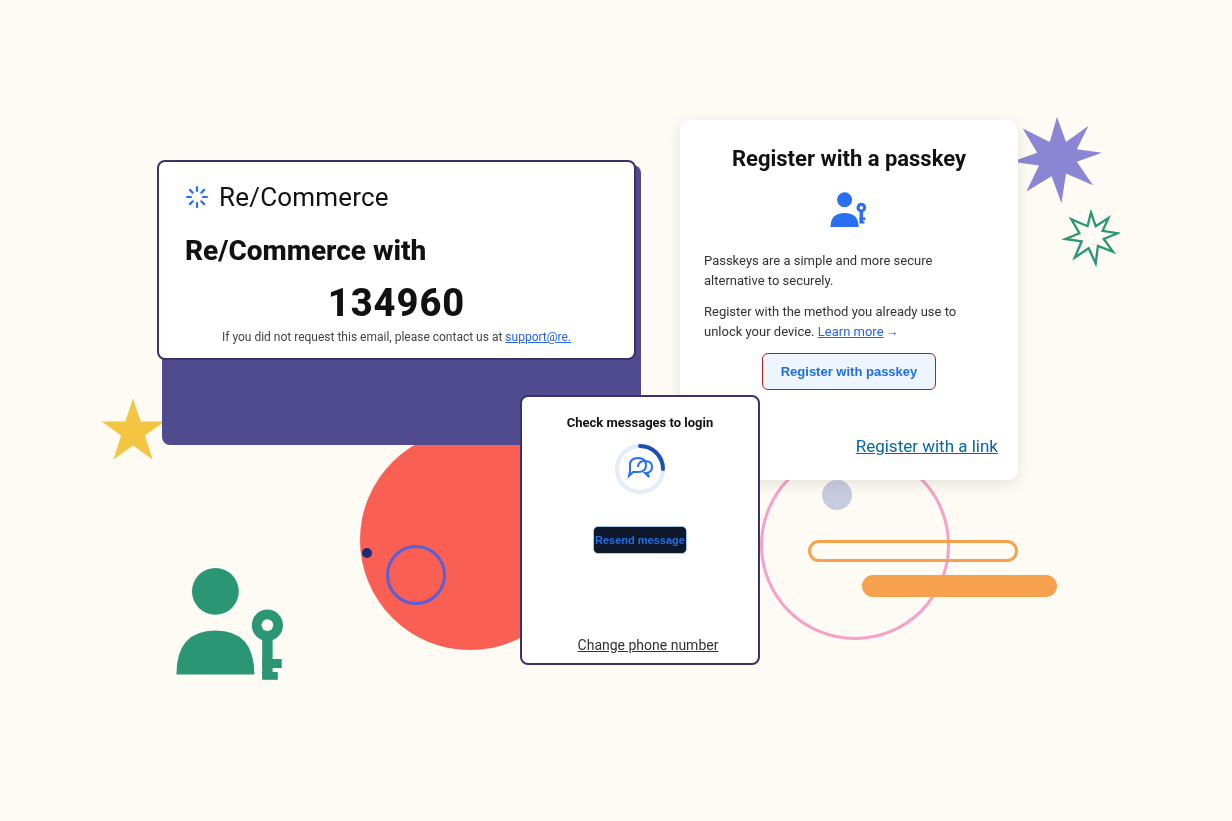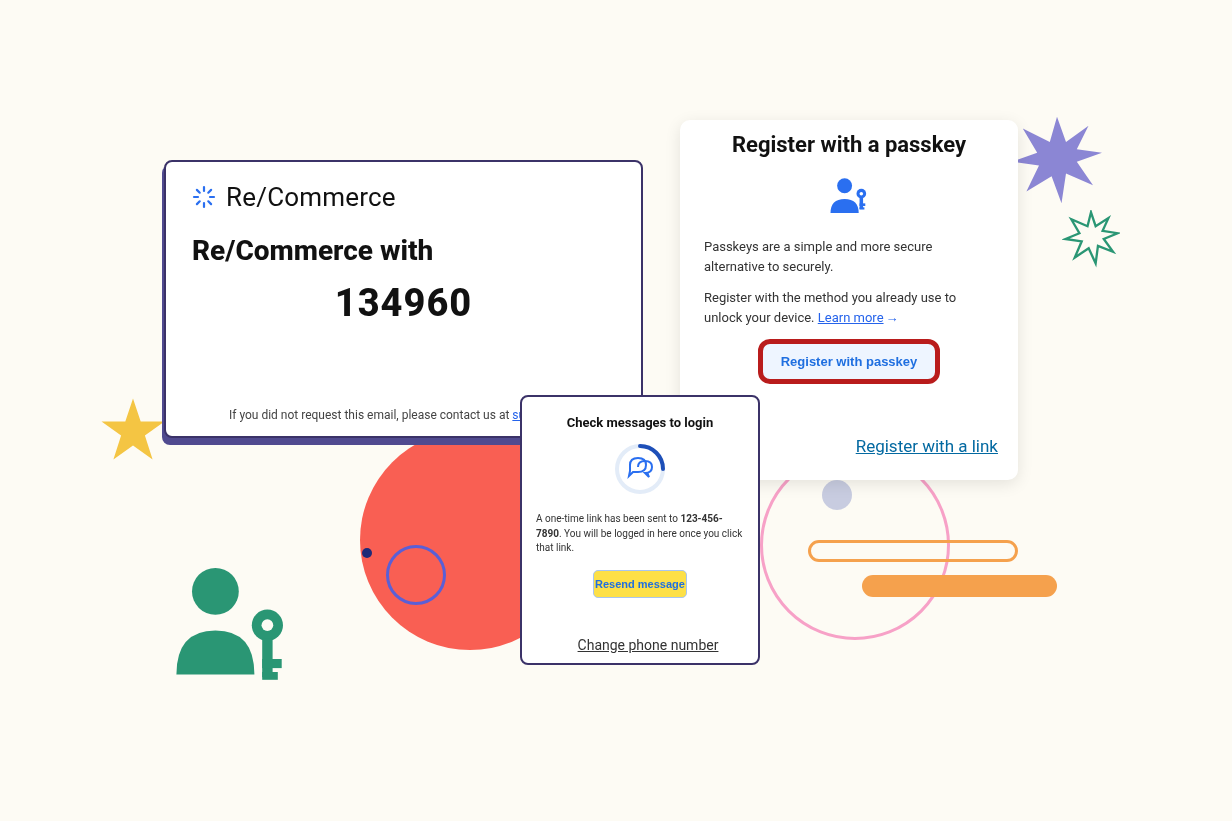--- a/index.html
+++ b/index.html
@@ -31,22 +31,22 @@
   
   .card1-shadow {
     position: absolute;
     left: 162px; top: 165px;
     width: 479px; height: 280px;
     background: #504a8f;
     border-radius: 8px;
   }
   .card1 {
     position: absolute;
-    left: 164px; top: 160px;
-    width: 479px; height: 278px;
+    left: 157px; top: 160px;
+    width: 479px; height: 200px;
     background: #fff;
     border: 2px solid #3b3268;
     border-radius: 8px;
     padding: 20px 26px 14px 26px;
   }
   .brand-row { display: flex; align-items: center; gap: 10px; margin-bottom: 22px; }
   .brand-text { font-size: 26px; font-weight: 400; letter-spacing: 0.2px; color: #111; }
   .card1-title { font-size: 28px; font-weight: 800; color: #111; margin-bottom: 14px; }
   .card1-sub { font-size: 13.5px; color: #222; margin-bottom: 26px; }
   .card1-code { font-size: 38px; font-weight: 800; text-align: center; color: #111; letter-spacing: 1px; }
@@ -66,56 +66,56 @@
   }
   .card2-title { font-size: 13px; font-weight: 700; color: #111; margin-bottom: 12px; }
   .spinner-wrap { width: 54px; height: 54px; position: relative; margin-bottom: 16px; }
   .card2-body { font-size: 10px; color: #333; line-height: 1.45; align-self: stretch; }
   .card2-body b { font-weight: 700; }
   .btn-light {
     display: inline-block;
     margin-top: 14px;
     padding: 7px 1px;
     border: 1px solid #a9c6ef;
-    background: #fde047;
+    background: #0f172a;
     color: #1f6fe0;
     font-size: 11px;
     font-weight: 600;
     border-radius: 5px;
     cursor: pointer;
     text-align: center;
   }
   .card2-link { position: absolute; bottom: 10px; left: 16px; right: 0; text-align: center; font-size: 14px; color: #333; text-decoration: underline; }
 
   
   .card3 {
     position: absolute;
     left: 680px; top: 120px;
     width: 338px; height: 360px;
     background: #fff;
     border-radius: 10px;
     box-shadow: 0 4px 16px rgba(0,0,0,0.10);
-    padding: 12px 24px 16px 24px;
+    padding: 26px 24px 16px 24px;
   }
   .card3-title { font-size: 22px; font-weight: 700; text-align: center; color: #111; margin-bottom: 18px; }
   .passkey-icon-wrap { display: flex; justify-content: center; margin-bottom: 22px; }
   .card3-body { font-size: 13px; color: #333; line-height: 1.5; }
   .card3-body p { margin-bottom: 12px; }
   .learn { color: #2563eb; text-decoration: underline; }
   .arrow { color: #2563eb; font-size: 13px; margin-left: 2px; }
   .card3-btn-row { text-align: center; margin-top: 8px; }
   .btn-light2 {
     display: inline-block;
     padding: 10px 18px;
-    border: 5px solid #b91c1c;
+    border: 1px solid #b91c1c;
     background: #eef5ff;
     color: #1f6fe0;
     font-size: 13px;
     font-weight: 700;
-    border-radius: 12px;
+    border-radius: 6px;
     cursor: pointer;
   }
   .card3-link { position: absolute; bottom: 24px; right: 20px; font-size: 17px; color: #0369a1; text-decoration: underline; }
 </style>
 </head>
 <body>
 
 <div class="stage">
 
   <div class="shape red-circle"></div>
@@ -202,20 +202,17 @@
     <div class="spinner-wrap">
       <svg width="54" height="54" viewBox="0 0 54 54">
         <circle cx="27" cy="27" r="23" fill="none" stroke="#e3ecf8" stroke-width="4"></circle>
         <path d="M 27 4 A 23 23 0 0 1 50 27" fill="none" stroke="#1e4fb8" stroke-width="4" stroke-linecap="round"></path>
         <g transform="translate(14,15)">
           <path d="M 3 8 Q 3 1 11 1 Q 19 1 19 8 Q 19 15 11 15 L 6 15 L 2 19 L 3 14 Q 3 11 3 8 Z" fill="none" stroke="#2a6ff0" stroke-width="2"></path>
           <path d="M 11 10 Q 11 4 18 4 Q 25 4 25 10 Q 25 16 18 16 L 22 20 L 20 15" fill="none" stroke="#2a6ff0" stroke-width="2"></path>
         </g>
       </svg>
     </div>
-    <div class="card2-body">
-      <span>A one-time link has been sent to </span><b>123-456-7890</b><span>. You will be logged in here once you click that link.</span>
-    </div>
     <button class="btn-light">Resend message</button>
     <a href="#" class="card2-link">Change phone number</a>
   </div>
 
 </div>
 
 </body></html>

